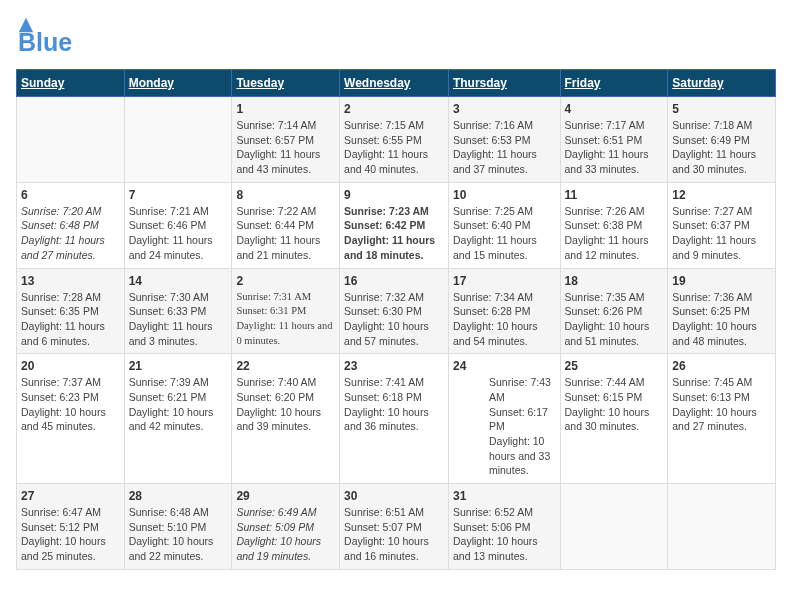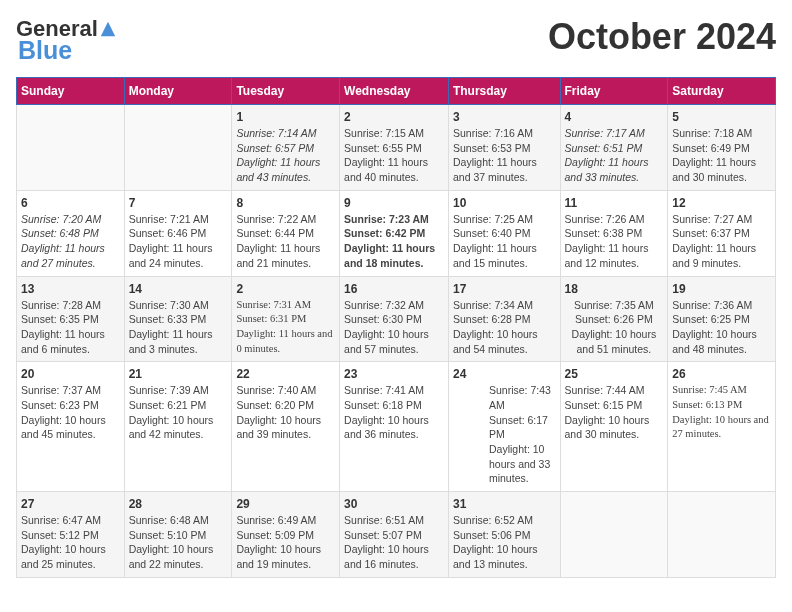--- a/index.html
+++ b/index.html
@@ -46,22 +46,23 @@
     .location {
       font-size: 16px;
       color: #555;
     }
     .calendar {
       width: 100%;
       border-collapse: collapse;
       font-size: 11px;
     }
     .calendar thead tr {
-      background-color: #be185d;
+      background-color: #0c4a6e;
       color: #fff;
+      text-decoration: underline;
     }
     .calendar thead th {
       padding: 6px 4px;
       text-align: left;
       font-weight: bold;
       font-size: 12px;
       border: 1px solid #3a6ab5;
     }
     .calendar tbody tr {
       background-color: #fff;
@@ -91,29 +92,27 @@
     .empty-cell {
       background-color: #f9f9f9;
     }
   </style>
 </head>
 <body>
 
 <div class="header">
   <div class="logo">
     <div class="logo-text">
-      <span class="logo-general">General</span>
       <svg class="logo-icon" viewBox="0 0 20 20" xmlns="http://www.w3.org/2000/svg">
         <polygon points="2,18 10,2 18,18" fill="#4a90d9"></polygon>
       </svg>
     </div>
     <span class="logo-blue" style="color:#4a90d9; font-size:25px; font-weight:bold; margin-top:-6px; margin-left:2px;">Blue</span>
   </div>
   <div class="title-block">
-    <div class="month-title">October 2024</div>
   </div>
 </div>
 
 <table class="calendar">
   <thead>
     <tr>
     <th>Sunday</th>
         <th>Monday</th>
         <th>Tuesday</th>
         <th>Wednesday</th>
@@ -121,39 +120,39 @@
         <th>Friday</th>
         <th>Saturday</th>
       </tr>
   </thead>
   <tbody id="calendar-body">
   <tr>
         <td class="empty-cell"></td>
         <td class="empty-cell"></td>
         <td>
           <span class="day-number">1</span>
-          <div class="day-info" style="white-space: pre-line; font-style: italic;">Sunrise: 7:14 AM
+          <div class="day-info" style="white-space: pre-line;">Sunrise: 7:14 AM
 Sunset: 6:57 PM
 Daylight: 11 hours and 43 minutes.</div>
         </td>
         <td>
           <span class="day-number">2</span>
           <div class="day-info" style="white-space: pre-line;">Sunrise: 7:15 AM
 Sunset: 6:55 PM
 Daylight: 11 hours and 40 minutes.</div>
         </td>
         <td>
           <span class="day-number">3</span>
           <div class="day-info" style="white-space: pre-line;">Sunrise: 7:16 AM
 Sunset: 6:53 PM
 Daylight: 11 hours and 37 minutes.</div>
         </td>
         <td>
           <span class="day-number">4</span>
-          <div class="day-info" style="white-space: pre-line; font-style: italic;">Sunrise: 7:17 AM
+          <div class="day-info" style="white-space: pre-line;">Sunrise: 7:17 AM
 Sunset: 6:51 PM
 Daylight: 11 hours and 33 minutes.</div>
         </td>
         <td>
           <span class="day-number">5</span>
           <div class="day-info" style="white-space: pre-line;">Sunrise: 7:18 AM
 Sunset: 6:49 PM
 Daylight: 11 hours and 30 minutes.</div>
         </td>
       </tr>
@@ -227,21 +226,21 @@
 Daylight: 10 hours and 57 minutes.</div>
         </td>
         <td>
           <span class="day-number">17</span>
           <div class="day-info" style="white-space: pre-line;">Sunrise: 7:34 AM
 Sunset: 6:28 PM
 Daylight: 10 hours and 54 minutes.</div>
         </td>
         <td>
           <span class="day-number">18</span>
-          <div class="day-info" style="white-space: pre-line; text-align: center;">Sunrise: 7:35 AM
+          <div class="day-info" style="white-space: pre-line;">Sunrise: 7:35 AM
 Sunset: 6:26 PM
 Daylight: 10 hours and 51 minutes.</div>
         </td>
         <td>
           <span class="day-number">19</span>
           <div class="day-info" style="white-space: pre-line;">Sunrise: 7:36 AM
 Sunset: 6:25 PM
 Daylight: 10 hours and 48 minutes.</div>
         </td>
       </tr>
@@ -277,41 +276,41 @@
 Daylight: 10 hours and 33 minutes.</div>
         </td>
         <td>
           <span class="day-number">25</span>
           <div class="day-info" style="white-space: pre-line;">Sunrise: 7:44 AM
 Sunset: 6:15 PM
 Daylight: 10 hours and 30 minutes.</div>
         </td>
         <td>
           <span class="day-number">26</span>
-          <div class="day-info" style="white-space: pre-line; font-family: Liberation Serif, serif;">Sunrise: 7:45 AM
+          <div class="day-info" style="white-space: pre-line;">Sunrise: 7:45 AM
 Sunset: 6:13 PM
 Daylight: 10 hours and 27 minutes.</div>
         </td>
       </tr>
       <tr>
         <td>
           <span class="day-number">27</span>
           <div class="day-info" style="white-space: pre-line;">Sunrise: 6:47 AM
 Sunset: 5:12 PM
 Daylight: 10 hours and 25 minutes.</div>
         </td>
         <td>
           <span class="day-number">28</span>
           <div class="day-info" style="white-space: pre-line;">Sunrise: 6:48 AM
 Sunset: 5:10 PM
 Daylight: 10 hours and 22 minutes.</div>
         </td>
         <td>
           <span class="day-number">29</span>
-          <div class="day-info" style="white-space: pre-line;">Sunrise: 6:49 AM
+          <div class="day-info" style="white-space: pre-line; font-style: italic;">Sunrise: 6:49 AM
 Sunset: 5:09 PM
 Daylight: 10 hours and 19 minutes.</div>
         </td>
         <td>
           <span class="day-number">30</span>
           <div class="day-info" style="white-space: pre-line;">Sunrise: 6:51 AM
 Sunset: 5:07 PM
 Daylight: 10 hours and 16 minutes.</div>
         </td>
         <td>

